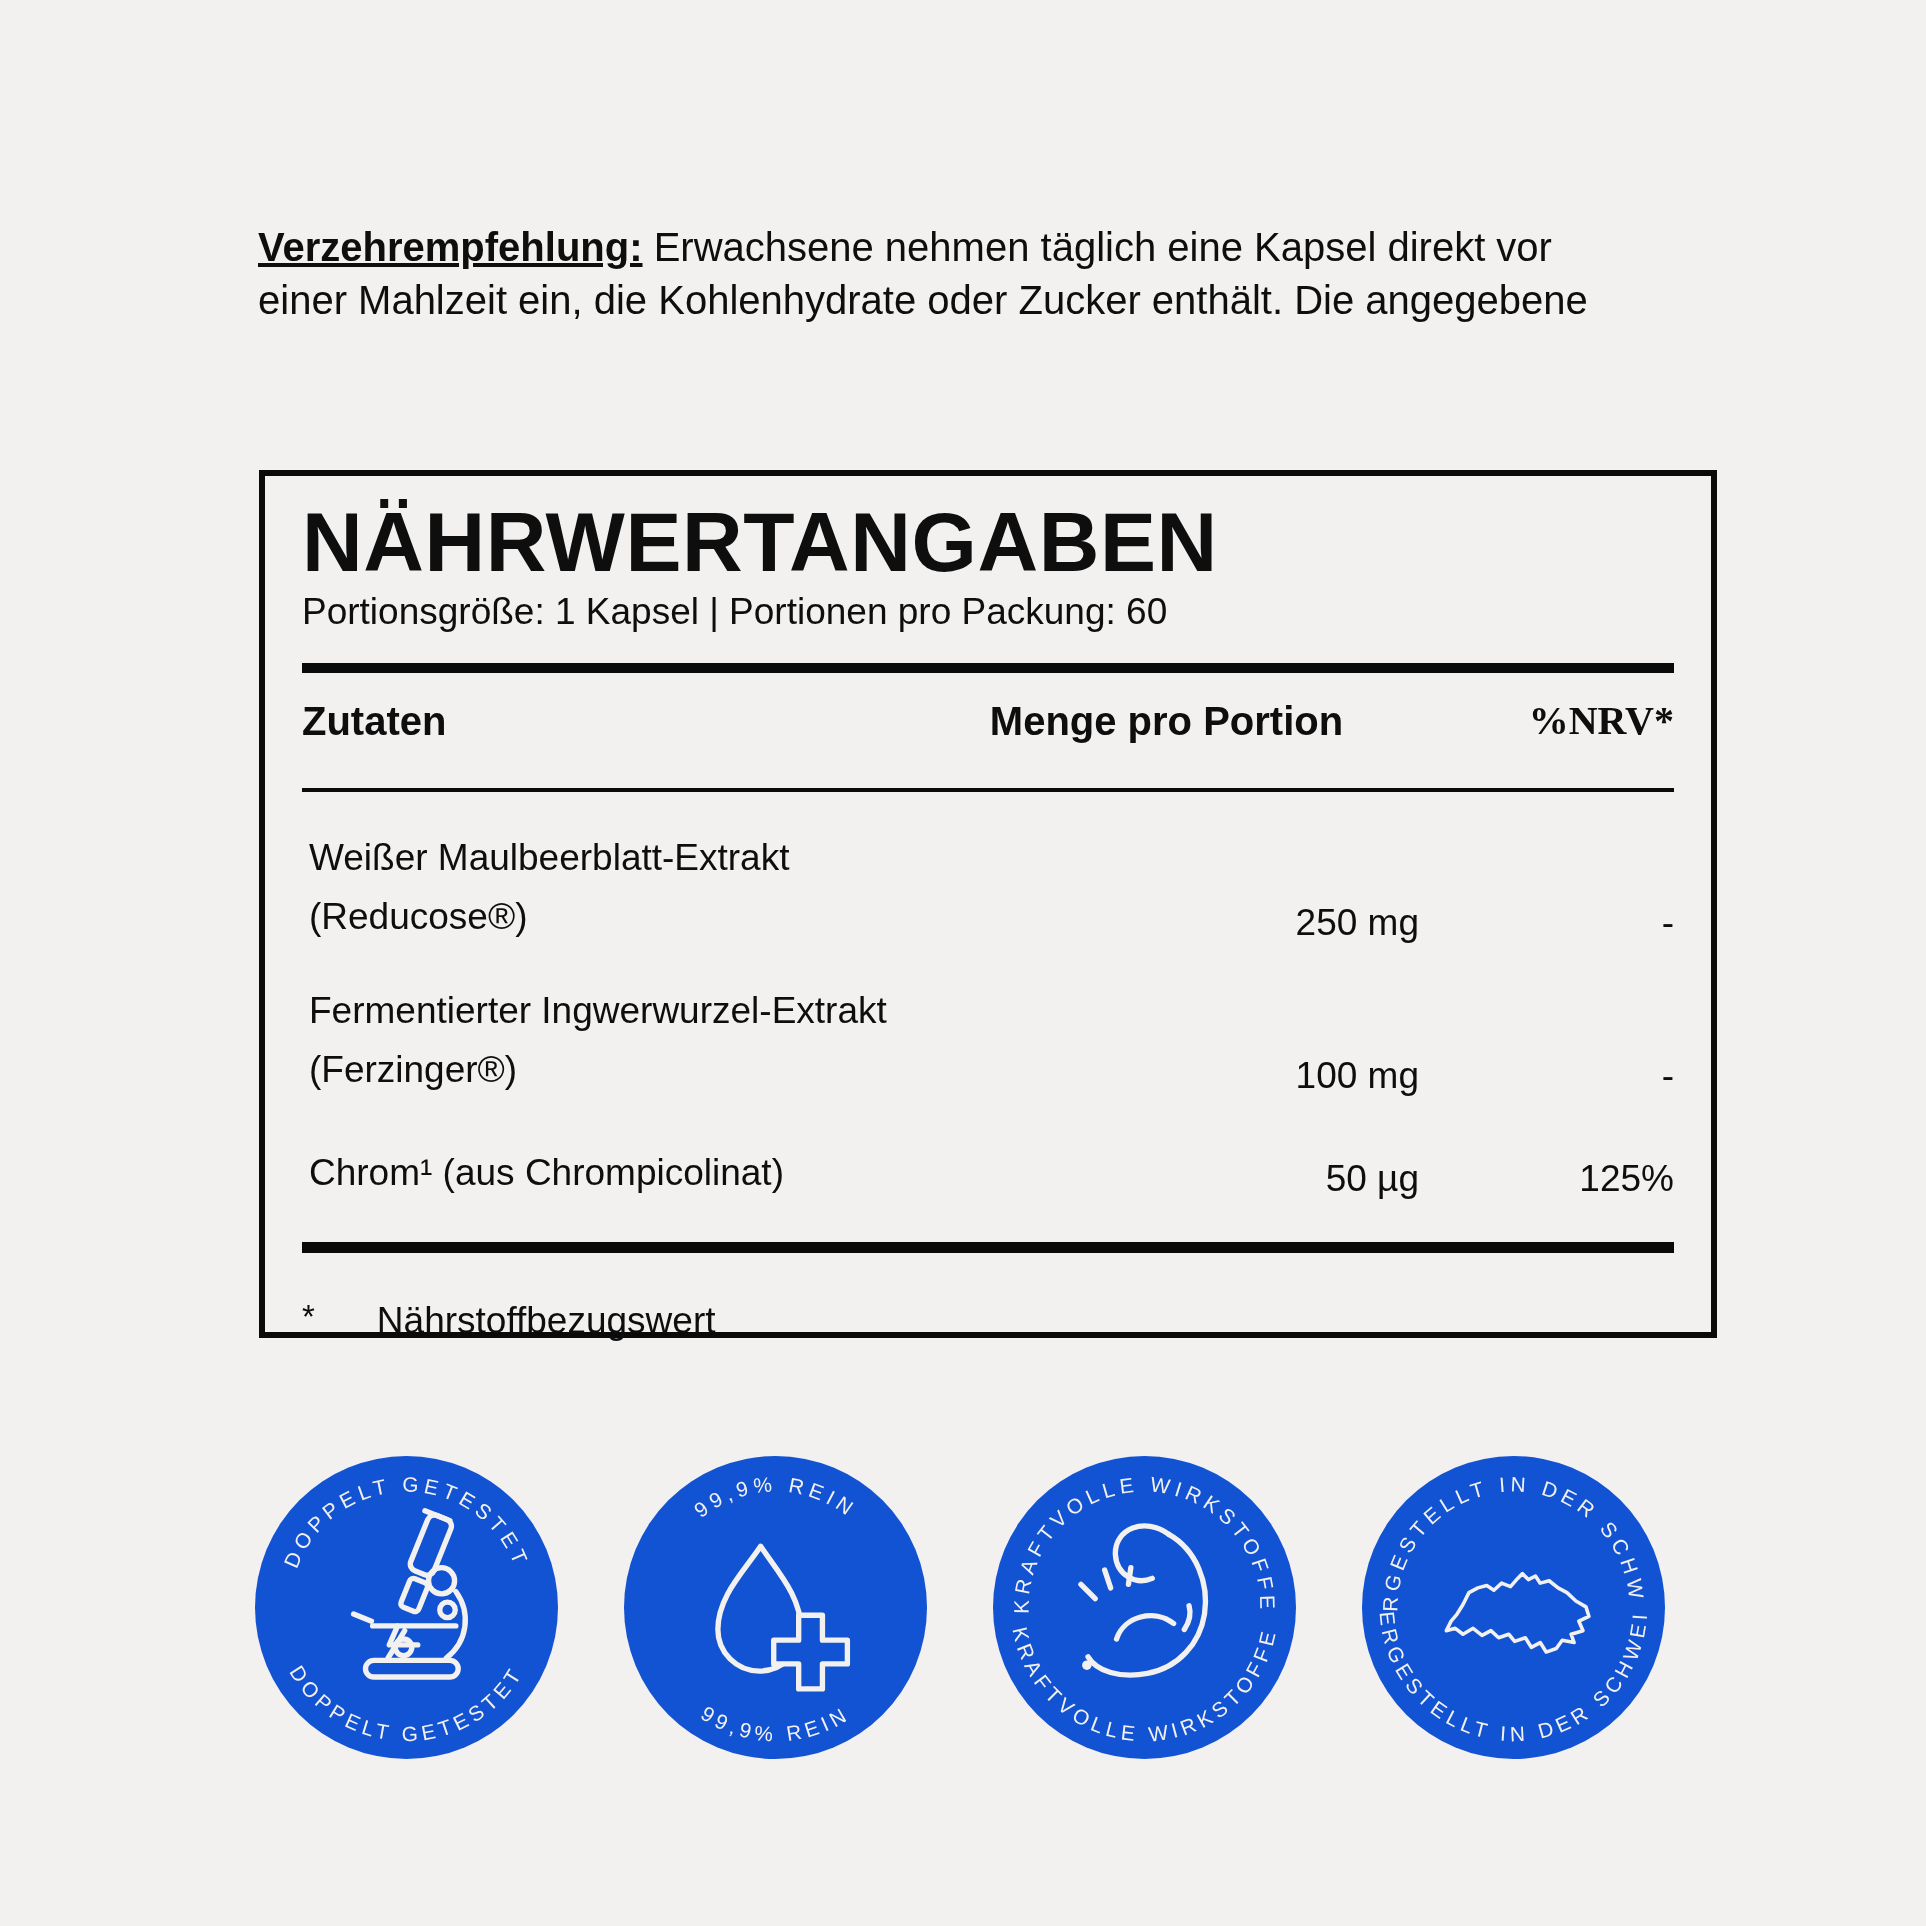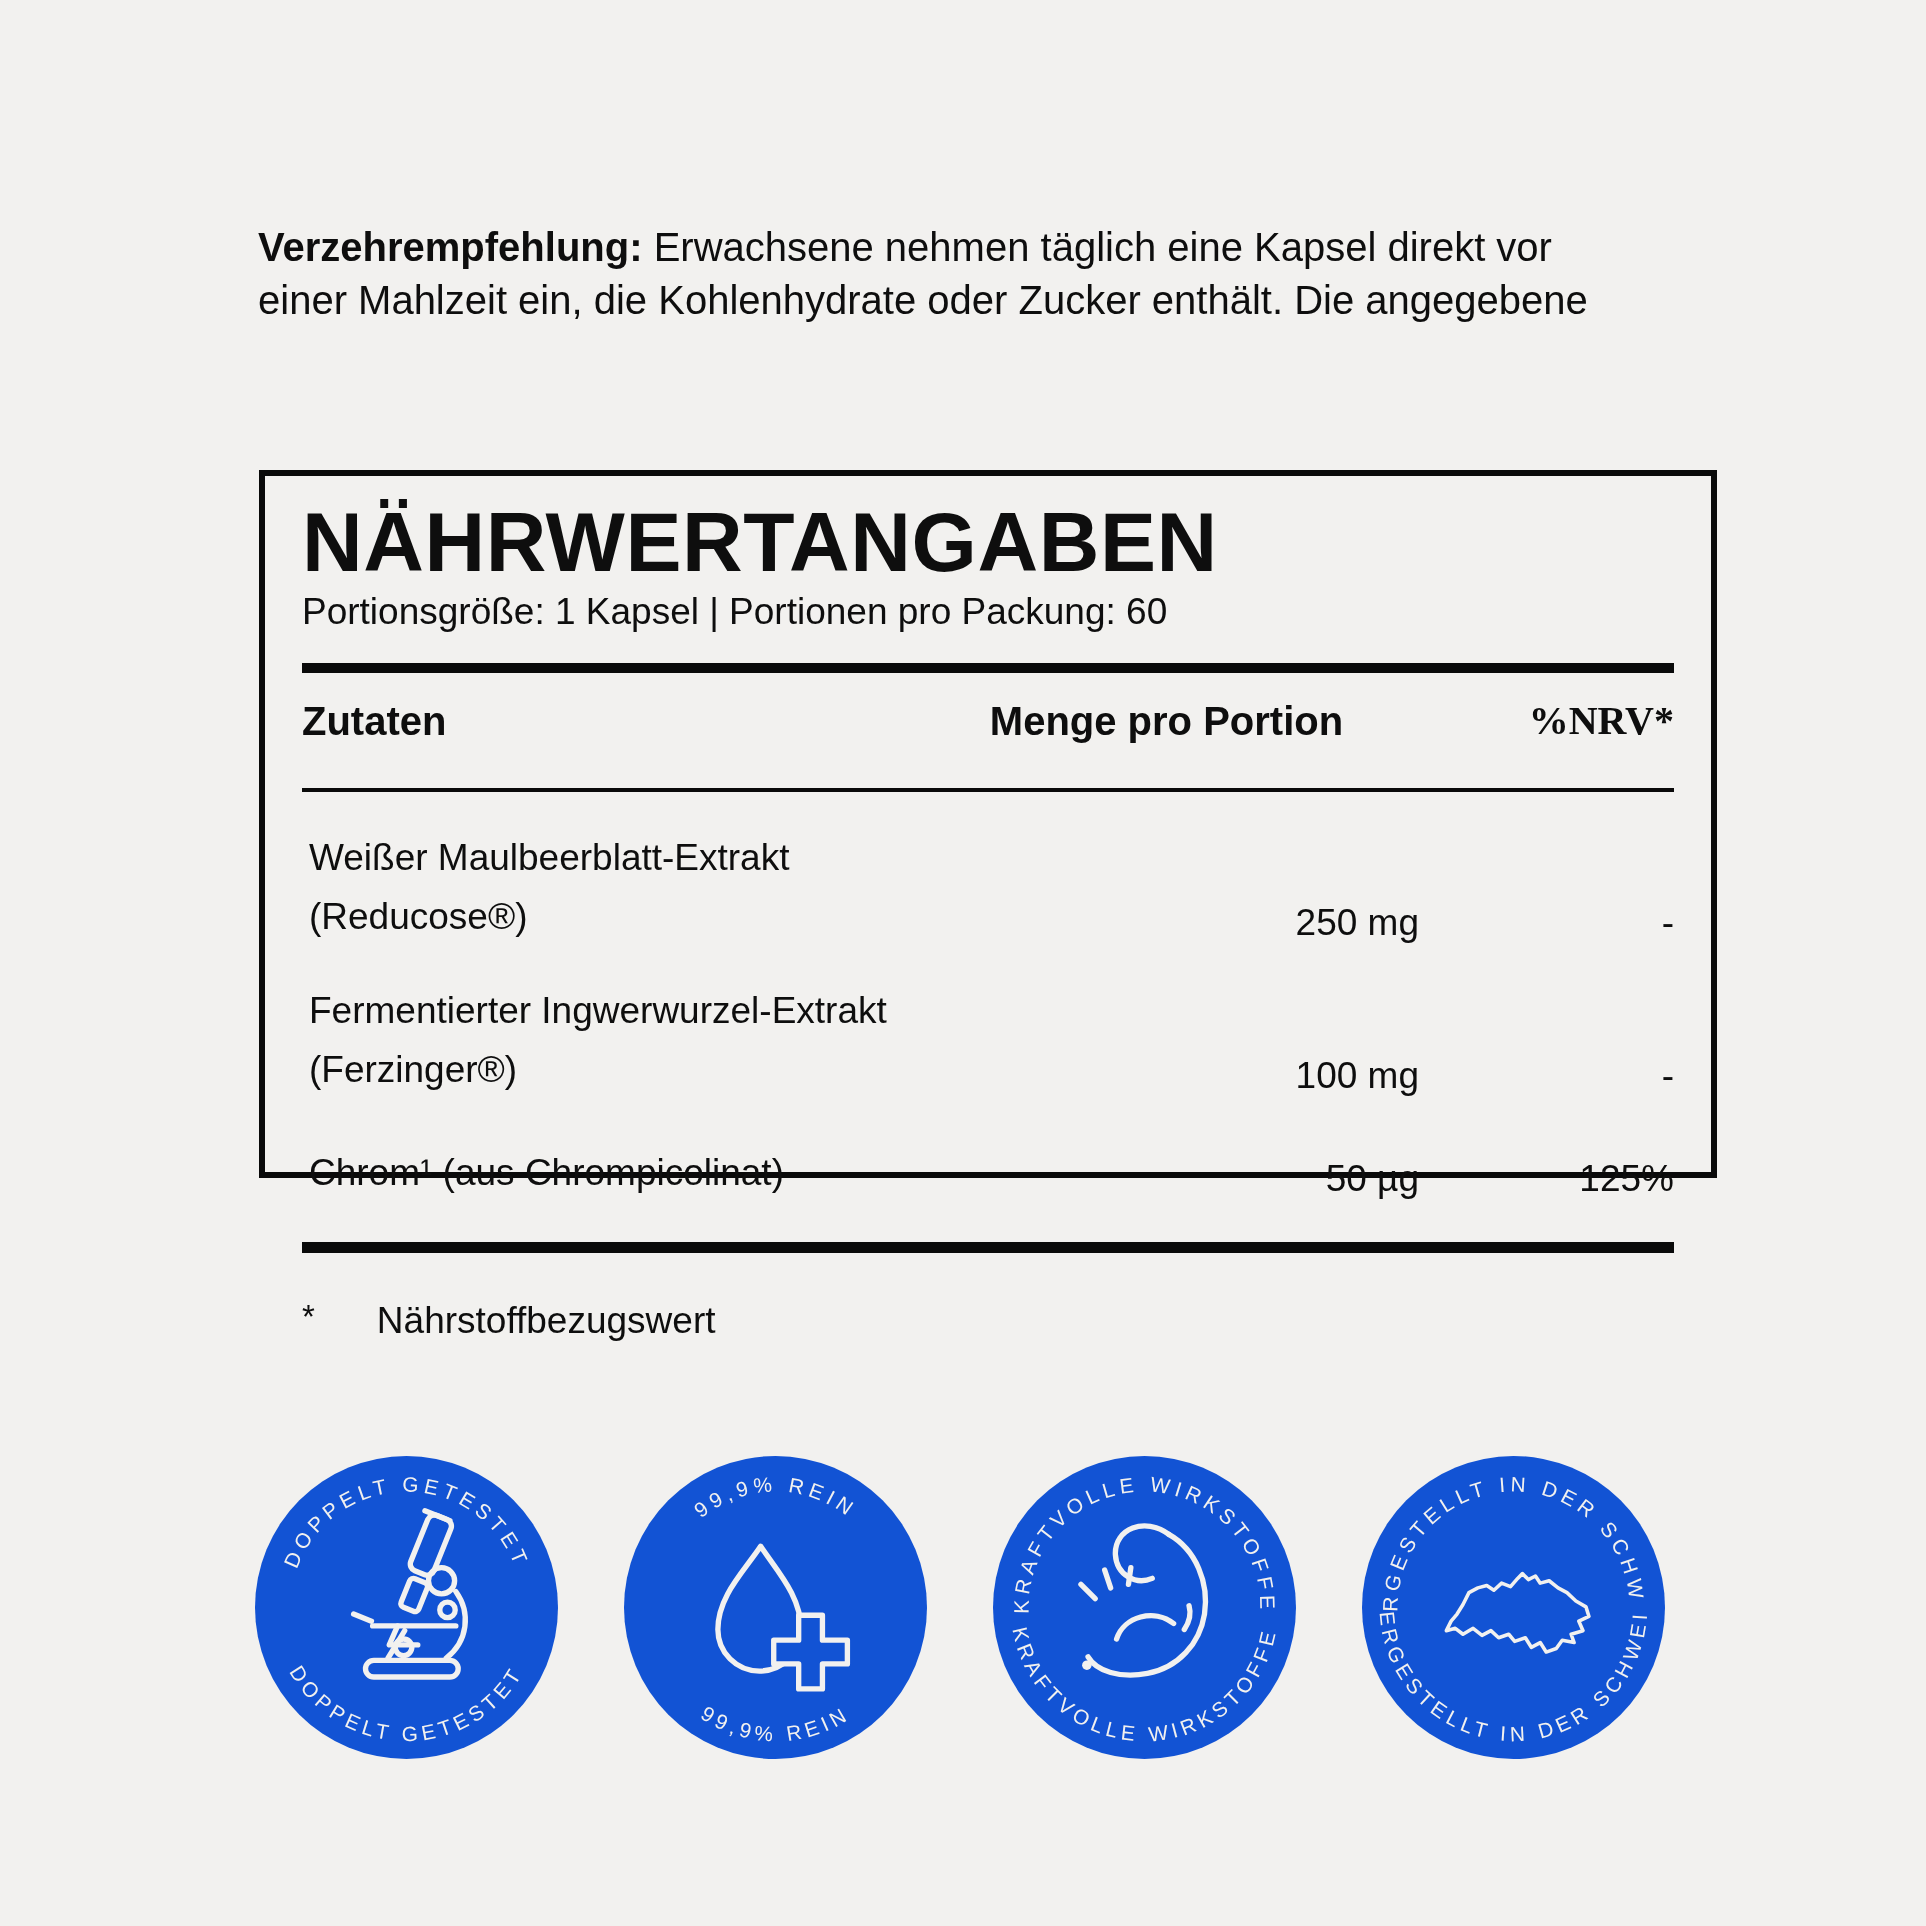--- a/index.html
+++ b/index.html
@@ -7,24 +7,24 @@
     width:1926px;height:1926px;position:relative;
     background:#f2f1ef;color:#0e0e0e;
     font-family:"Liberation Sans", sans-serif;
     overflow:hidden;
   }
   
   .reco{
     position:absolute;left:258px;top:221px;
     font-size:40px;line-height:53px;white-space:nowrap;
   }
-  .reco b{font-weight:bold;}
+  .reco b{font-weight:bold;text-decoration:underline;}
   
   .panel{
-    position:absolute;left:259px;top:470px;width:1458px;height:708px;
+    position:absolute;left:259px;top:470px;width:1458px;height:868px;
     box-sizing:border-box;border:6.5px solid #0a0a0a;padding:0 37px;
     background:transparent;
   }
   .panel-title{
     margin-top:19px;font-size:84px;line-height:1.12;font-weight:bold;
     letter-spacing:0.6px;white-space:nowrap;
   }
   .panel-sub{margin-top:0;font-size:37px;line-height:1.25;}
   .bar{height:10px;background:#0a0a0a;margin-top:28px;}
   .grid{

